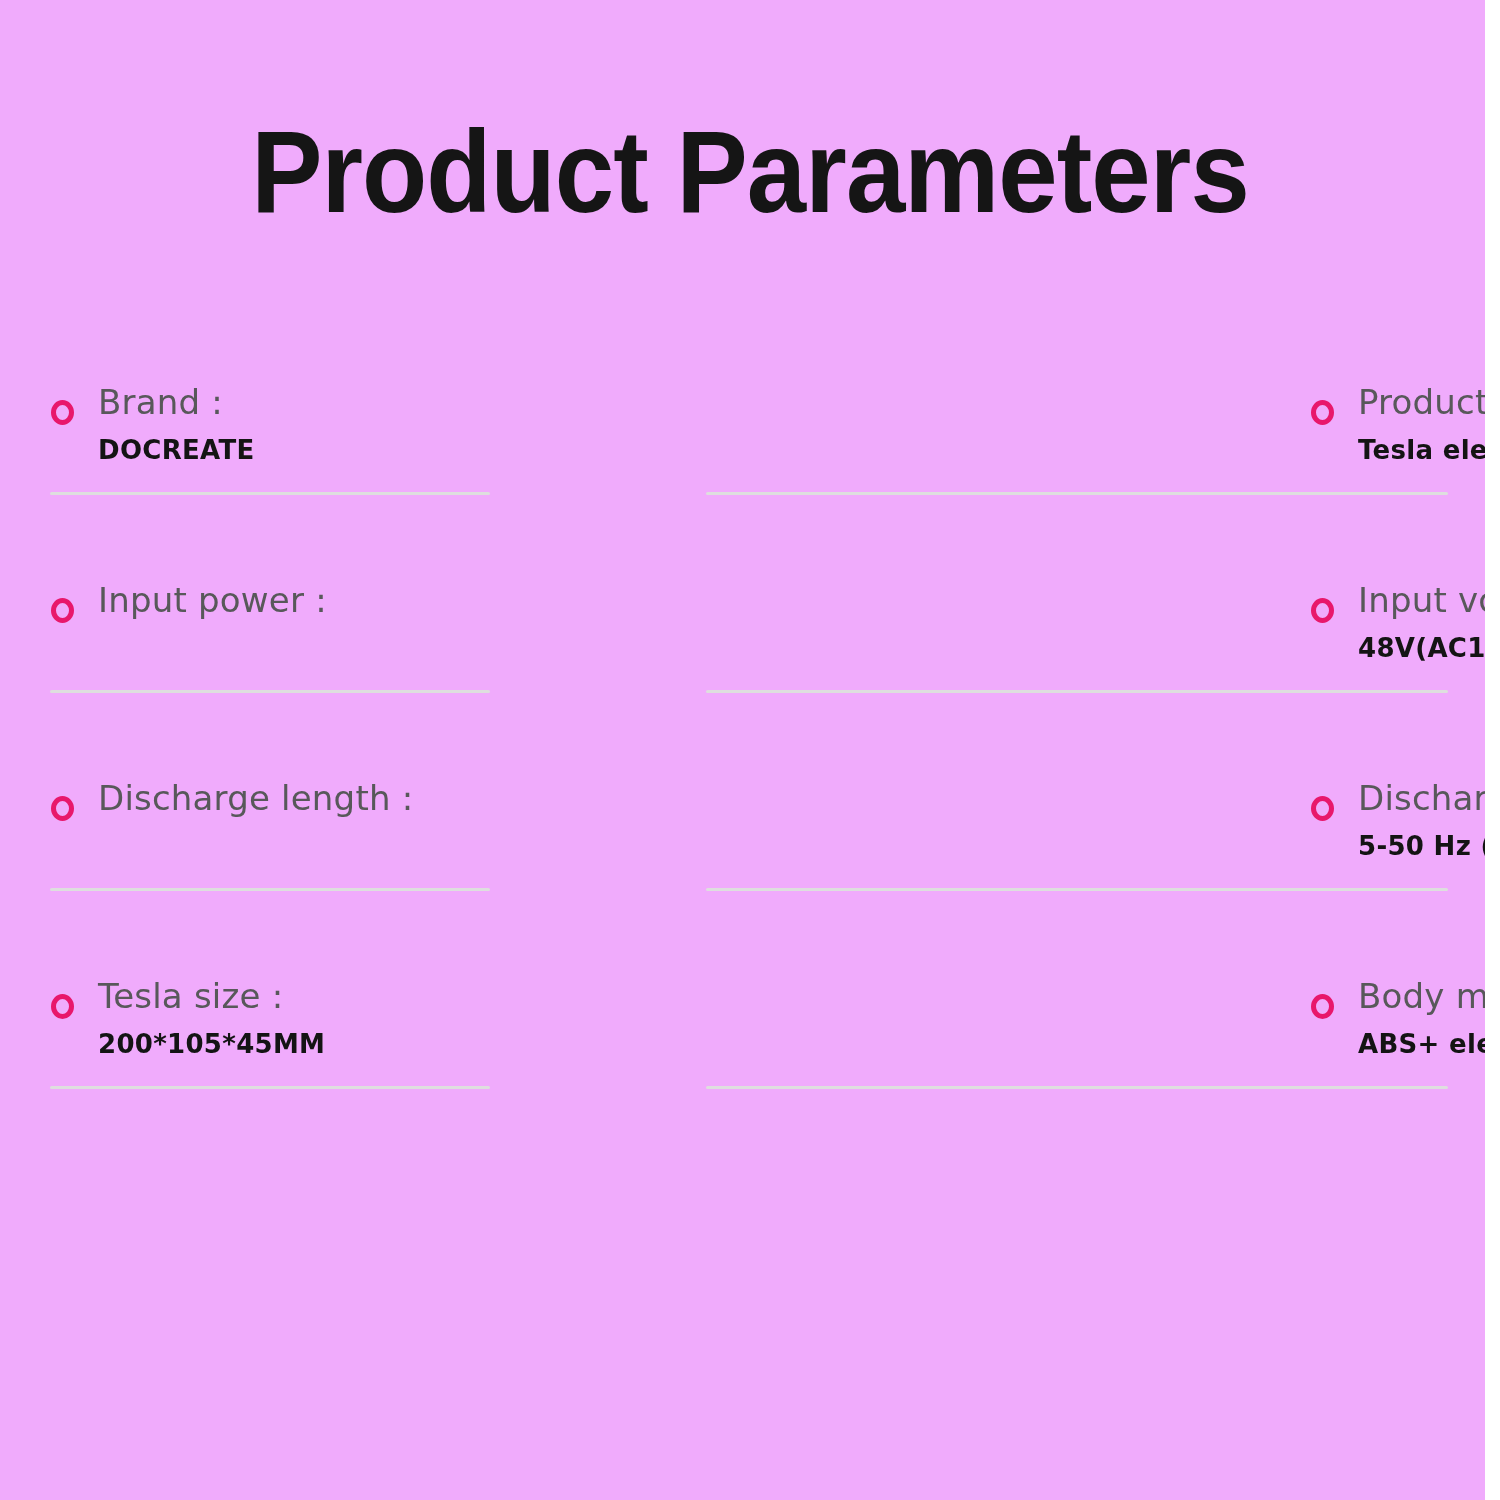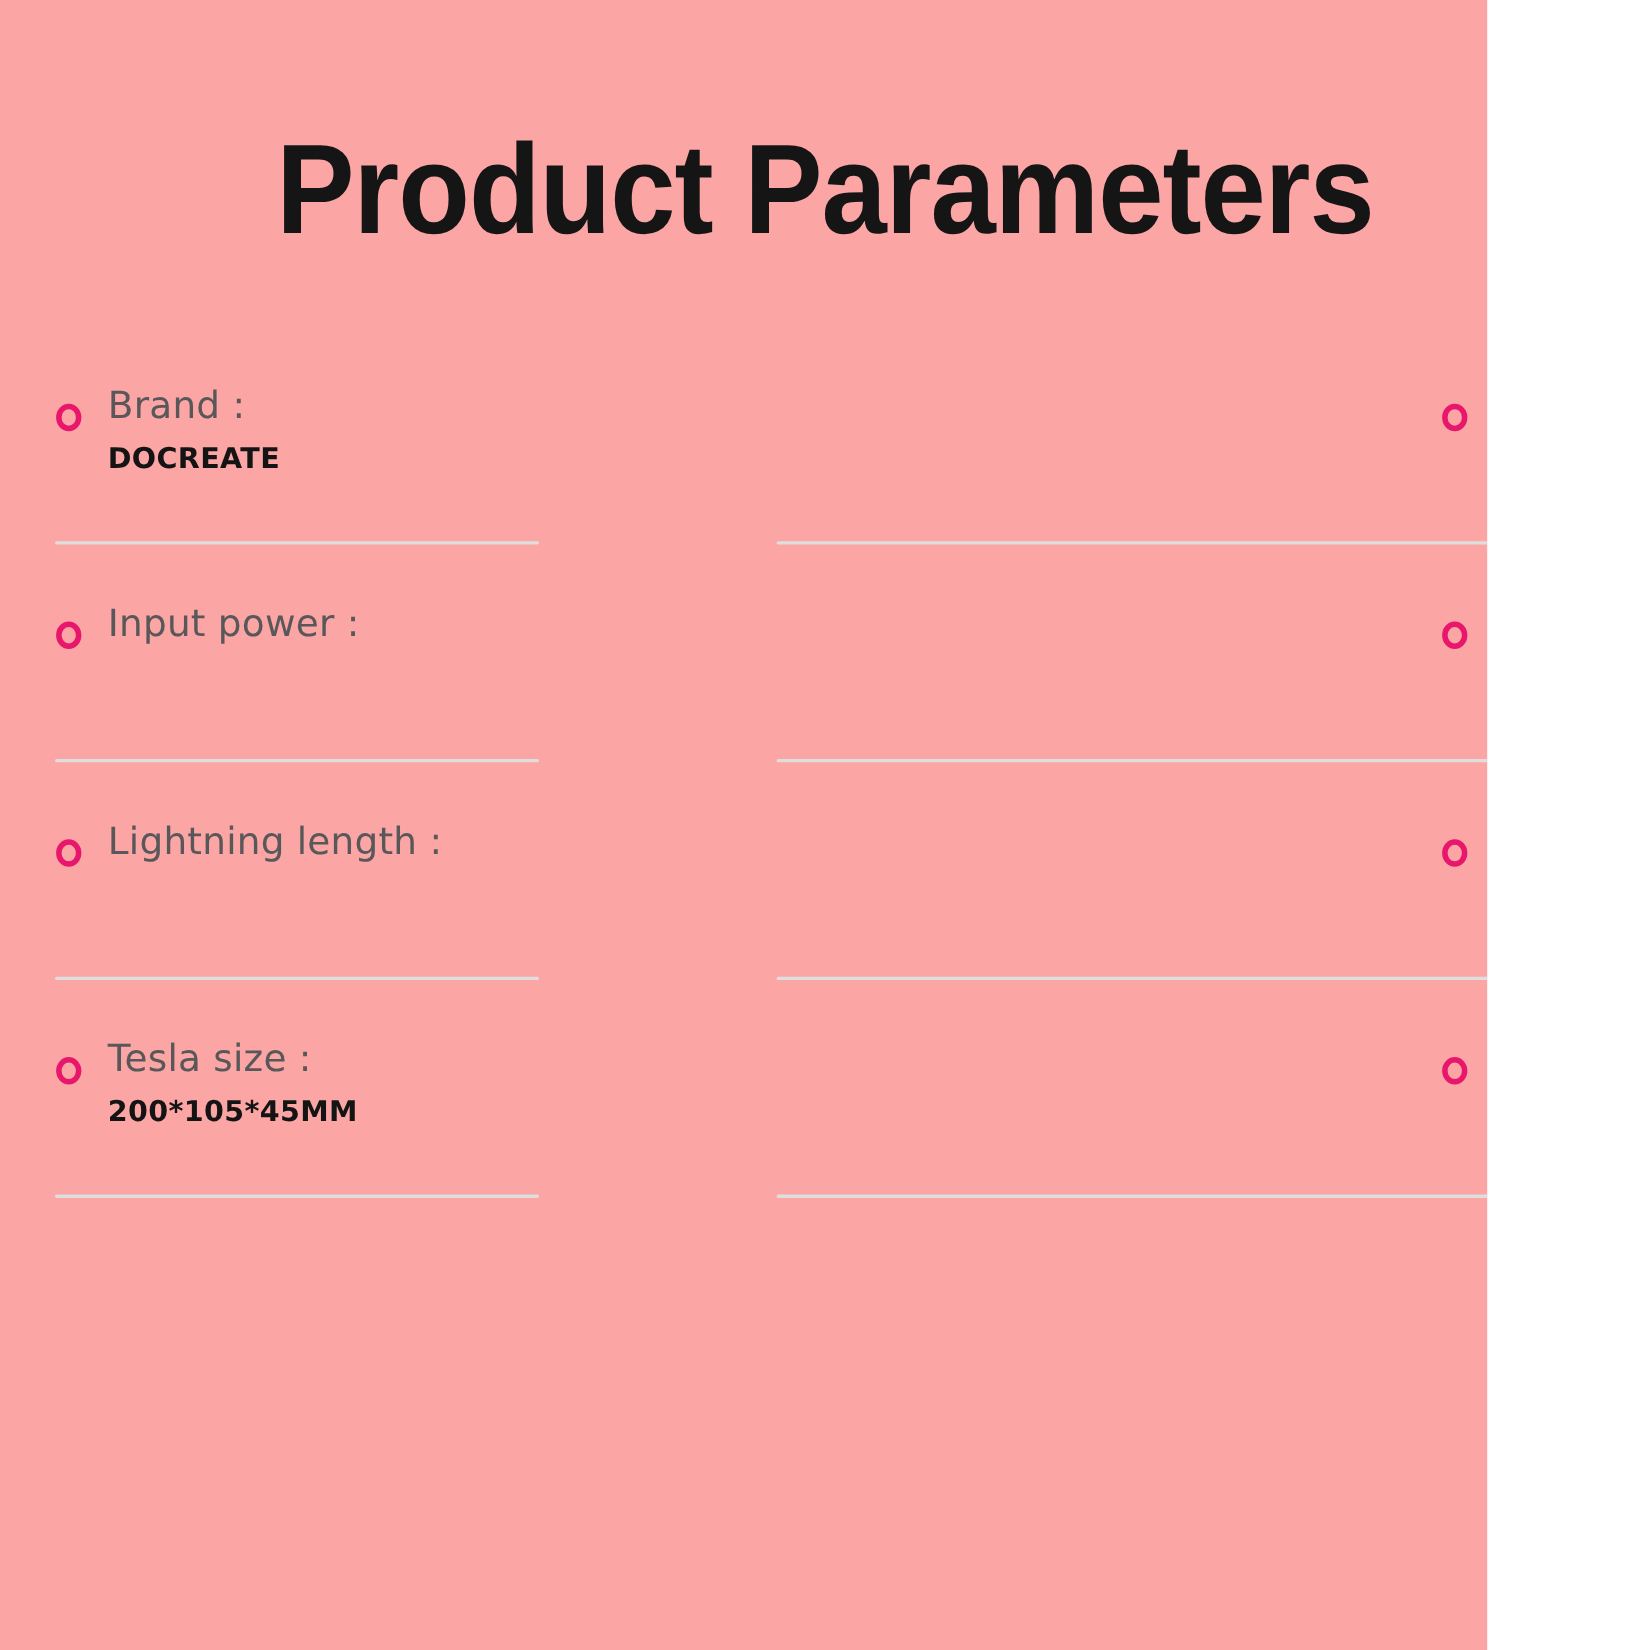--- a/index.html
+++ b/index.html
@@ -4,23 +4,23 @@
 <title>Product Parameters</title>
 <style>
   html, body {
     margin: 0;
     padding: 0;
     background: #ffffff;
   }
 
   #page {
     position: relative;
-    width: 1352px;
+    width: 1485px;
     height: 1500px;
-    background: #fca5a5;
+    background: #f0abfc;
     overflow: hidden;
     font-family: "Liberation Sans", "DejaVu Sans", sans-serif;
     -webkit-font-smoothing: antialiased;
   }
 
   
   #title {
     position: absolute;
     left: 0;
     top: 112px;
@@ -49,20 +49,21 @@
     position: relative;
     display: flex;
     flex-direction: row;
     align-items: flex-start;
     height: 198px;
   }
 
   .spec-cell {
     position: relative;
     box-sizing: border-box;
+    margin-top: 33px;
   }
 
   .spec-cell.col-left {
     width: 655px;
     padding-left: 50px;
   }
 
   .spec-cell.col-right {
     width: 845px;
     padding-left: 705px;
@@ -177,21 +178,21 @@
       <div class="row-dividers">
         <span class="divider left"></span>
         <span class="divider right"></span>
       </div>
     </div>
 
     <div class="spec-row">
       <div class="spec-cell col-left">
         <span class="bullet-icon"></span>
         <div class="spec-text">
-          <div class="spec-label">Lightning length :</div>
+          <div class="spec-label">Discharge length :</div>
         </div>
       </div>
       <div class="spec-cell col-right">
         <span class="bullet-icon"></span>
         <div class="spec-text">
           <div class="spec-label">Discharge frequency :</div>
           <div class="spec-value">5-50 Hz (Lightning mode)</div>
         </div>
       </div>
       <div class="row-dividers">

